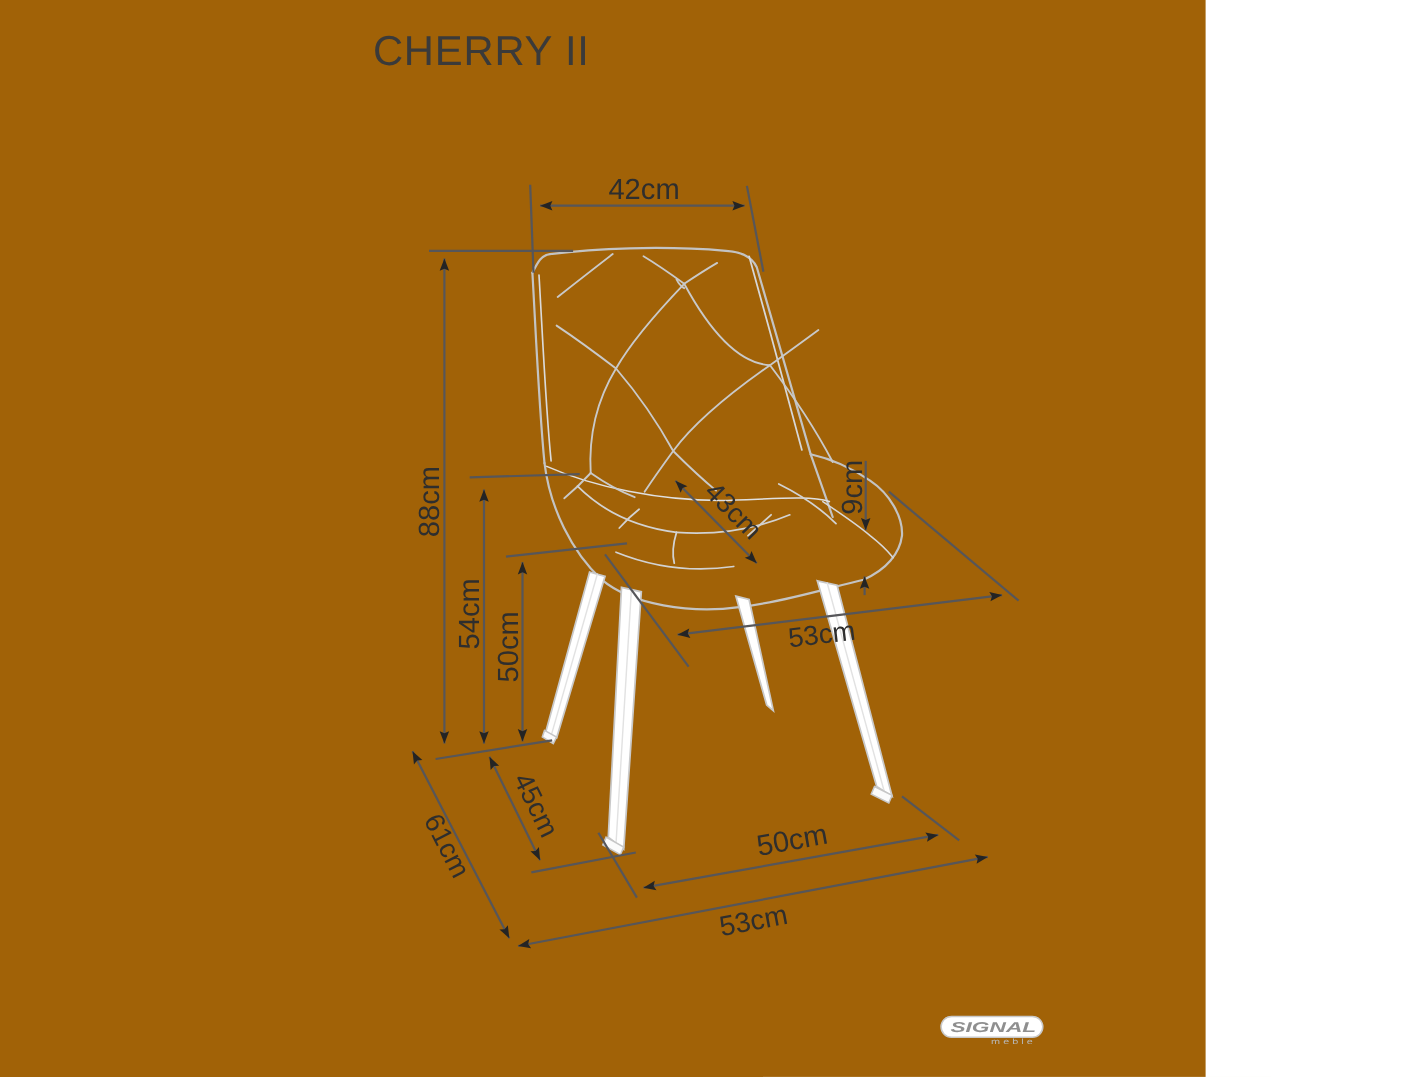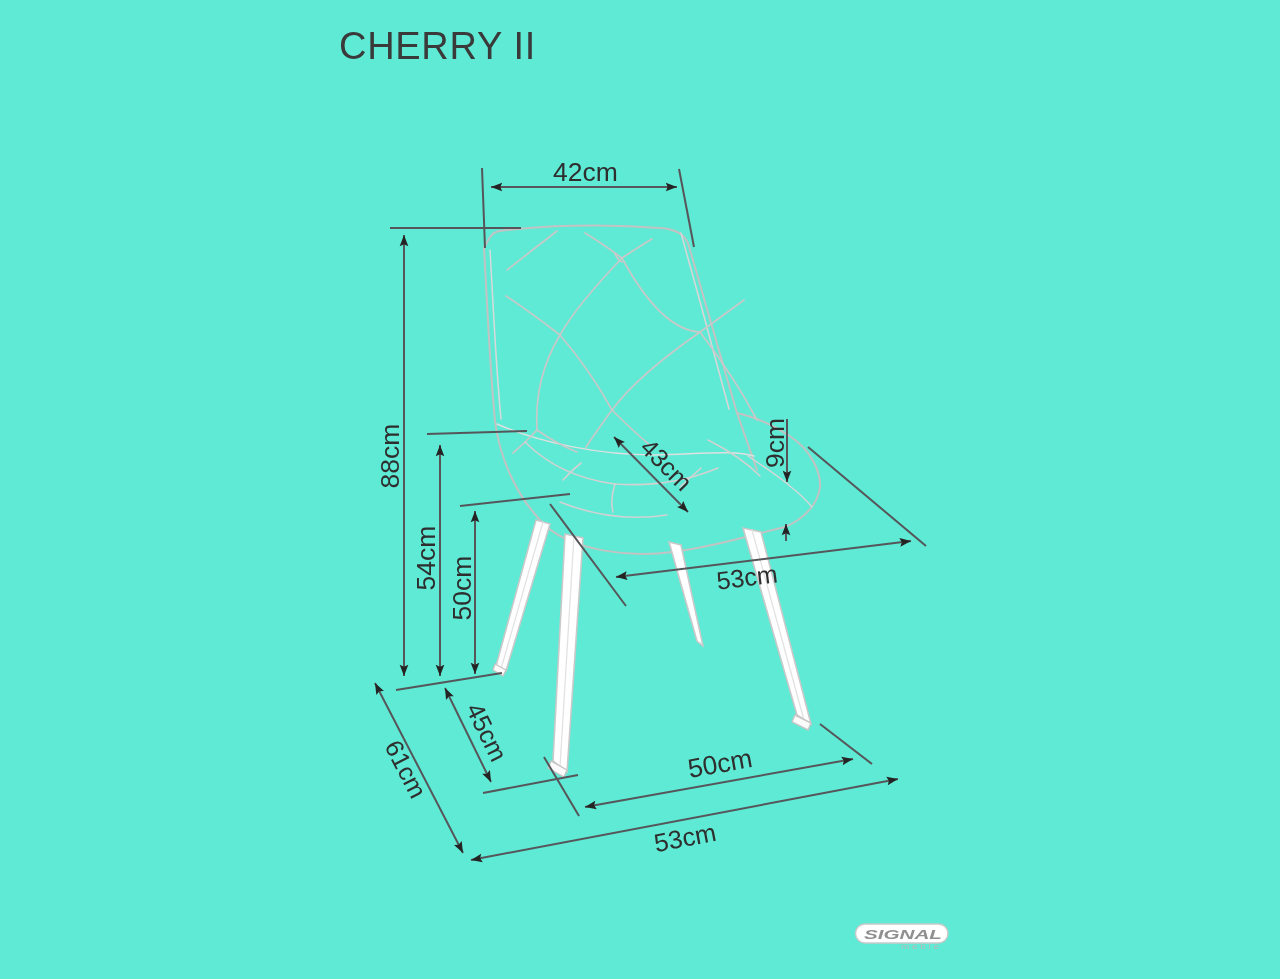--- a/index.html
+++ b/index.html
@@ -1,16 +1,16 @@
 <!DOCTYPE html>
 <html><head>
 <meta charset="utf-8">
 <style>
   html,body{margin:0;padding:0;background:#ffffff;}
-  .page{position:relative;width:1280px;height:979px;background:#5eead4;overflow:hidden;
+  .page{position:relative;width:1096px;height:979px;background:#a16207;overflow:hidden;
         font-family:"Liberation Sans", sans-serif;}
   svg text{font-family:"Liberation Sans", sans-serif;}
 </style>
 </head>
 <body>
 
 <div class="page">
 <svg width="1280" height="979" viewBox="0 0 1280 979">
 <defs>
   <marker id="ah" markerWidth="15" markerHeight="11" refX="14" refY="5.5" orient="auto-start-reverse" markerUnits="userSpaceOnUse">

